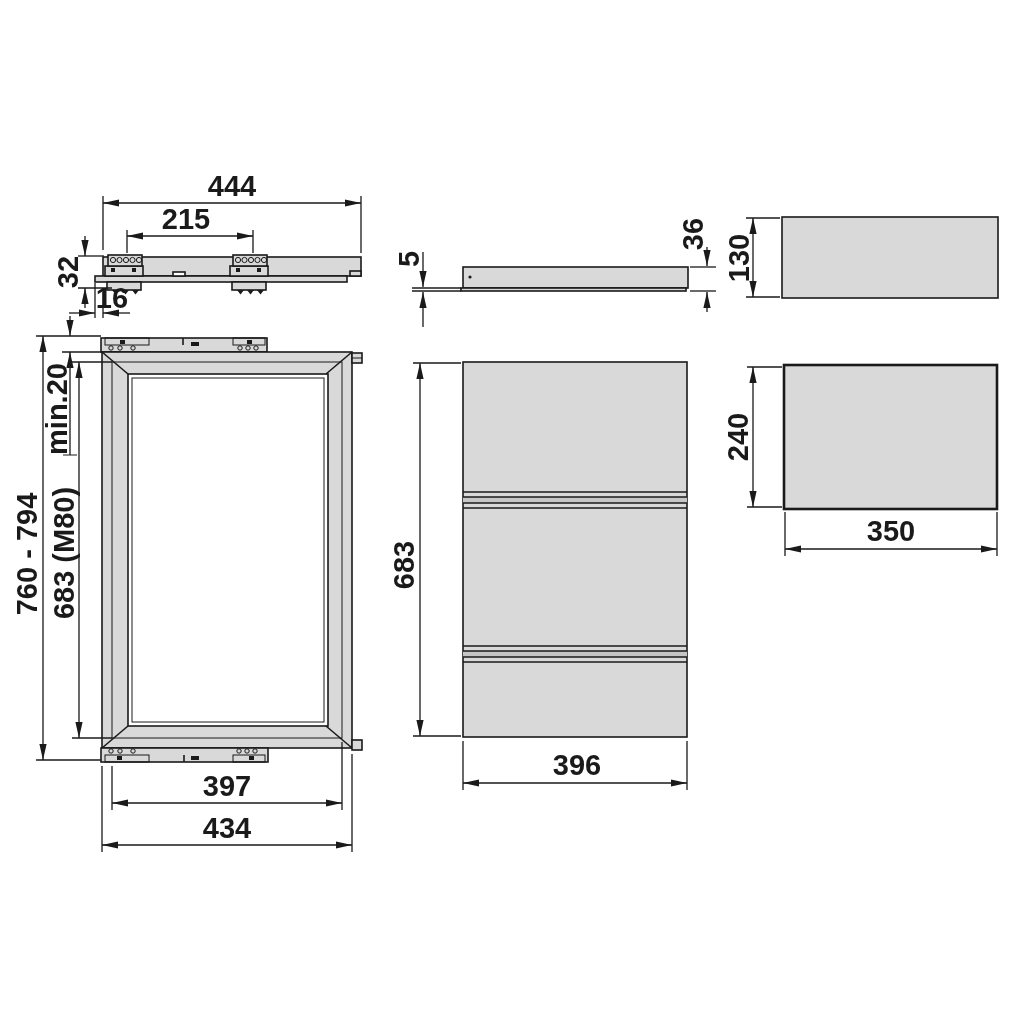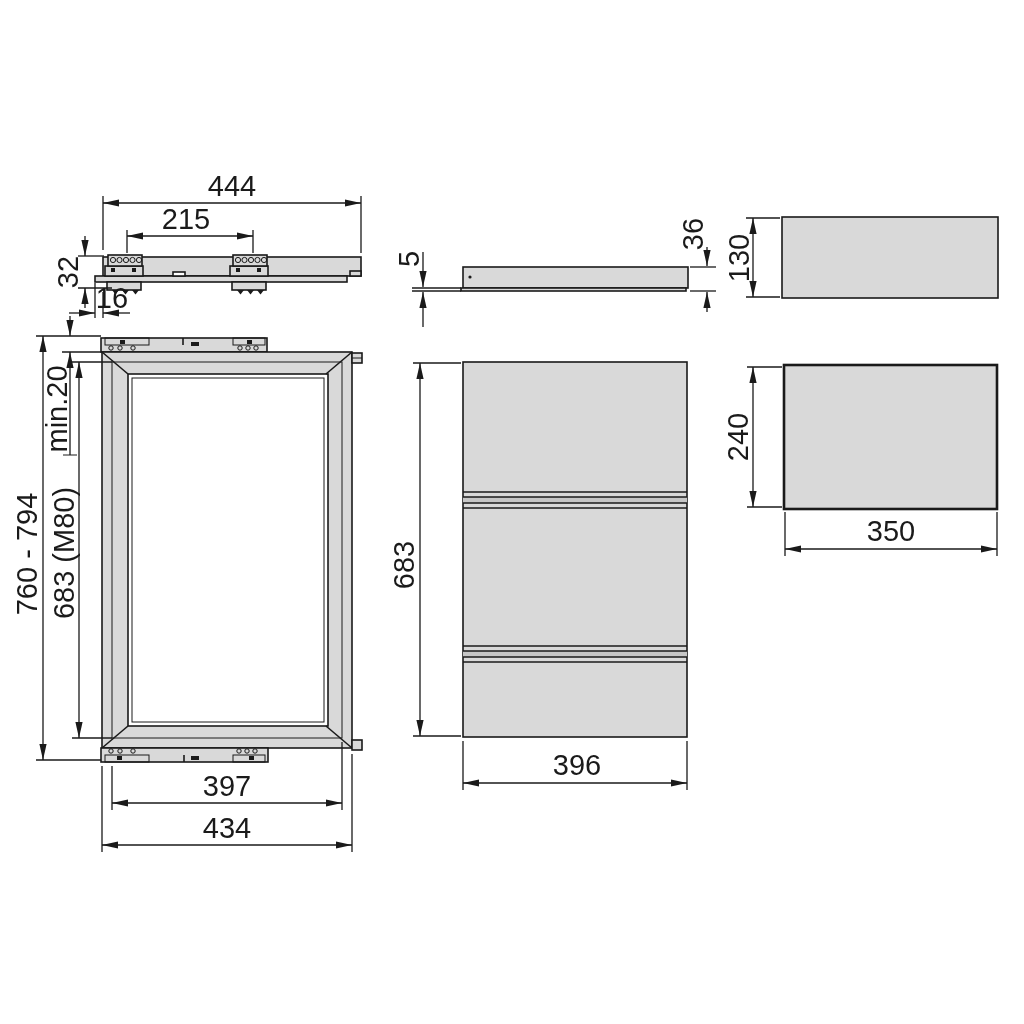--- a/index.html
+++ b/index.html
@@ -2,21 +2,21 @@
 <html style="--line: #1a1a1a; --fill-light: #d9d9d9; --fill-mid: #c6c6c6; --background: #ffffff;"><head>
 <meta charset="utf-8">
 <style>
   :root{
     --line:#1a1a1a;
     --fill-light:#d9d9d9;
     --fill-mid:#c6c6c6;
     --background:#ffffff;
   }
   html,body{margin:0;padding:0;background:var(--background);}
-  .stage{width:1004px;height:1024px;position:relative;background:var(--background);}
+  .stage{width:1004px;height:1024px;position:relative;background:var(--background);font-weight:bold;}
   svg{display:block;}
   .ln{stroke:var(--line);stroke-width:1.6;fill:none;}
   .thin{stroke:var(--line);stroke-width:1;fill:none;}
   .fill-light{fill:var(--fill-light);stroke:var(--line);stroke-width:1.6;}
   .fill-light-thick{fill:var(--fill-light);stroke:var(--line);stroke-width:2.6;}
   .fill-mid{fill:var(--fill-mid);stroke:none;}
   .fill-white{fill:var(--background);stroke:var(--line);stroke-width:1.6;}
   .blk{fill:var(--line);stroke:none;}
   .dim{stroke:var(--line);stroke-width:1.3;fill:none;}
   .dim-text{font-family:"Liberation Sans","DejaVu Sans",sans-serif;font-size:29px;fill:var(--line);}

